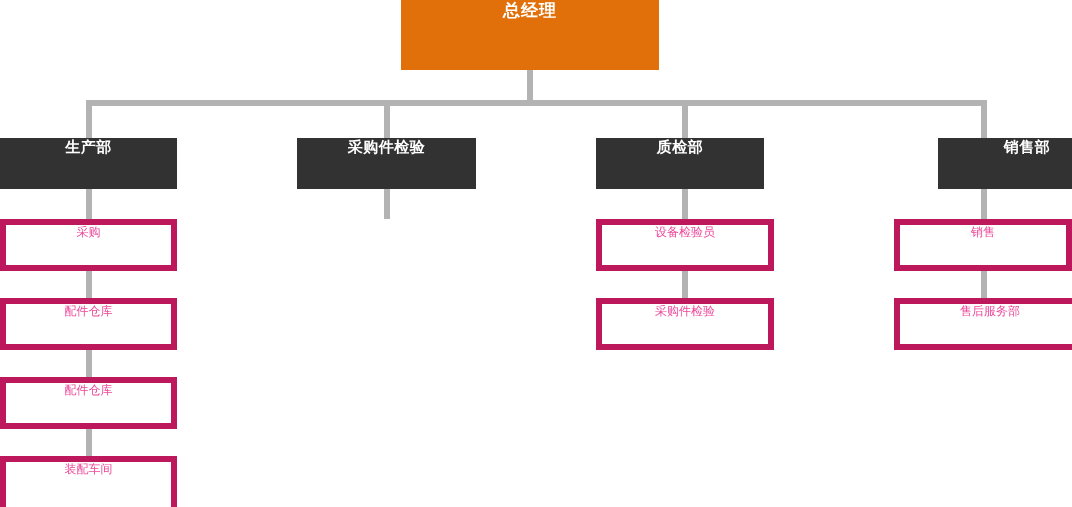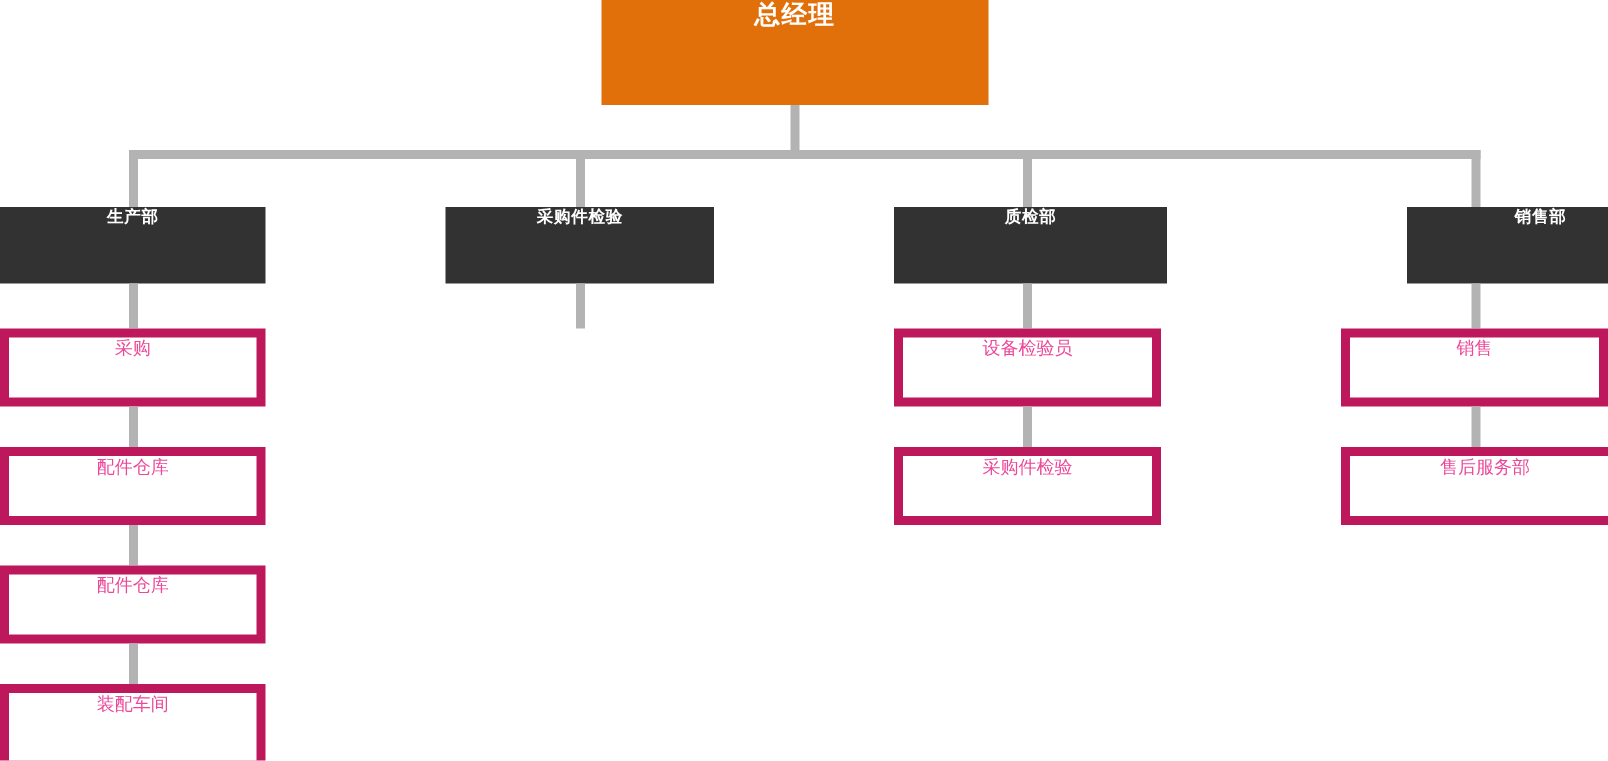--- a/index.html
+++ b/index.html
@@ -44,21 +44,21 @@
     background: #e2700a;
     color: #ffffff;
     font-size: 17px;
     font-weight: bold;
     letter-spacing: 1px;
   }
 
   .node-dept {
     background: #323232;
     color: #ffffff;
-    font-size: 11px;
+    font-size: 15px;
     font-weight: bold;
     letter-spacing: 0.5px;
   }
 
   .node-leaf {
     background: #ffffff;
     border: 6px solid #be185d;
     color: #ec4899;
     font-size: 12px;
     font-weight: normal;
@@ -88,21 +88,21 @@
   <div class="conn conn-v" style="left:981px; top:100px; width:6px; height:38px;"></div>
 
   <div class="node node-dept" style="left:0px; top:138px; width:177px; height:51px;">
     <span class="node-label">生产部</span>
   </div>
 
   <div class="node node-dept" style="left:297px; top:138px; width:179px; height:51px;">
     <span class="node-label">采购件检验</span>
   </div>
 
-  <div class="node node-dept" style="left:596px; top:138px; width:182px; height:51px;">
+  <div class="node node-dept" style="left:596px; top:138px; width:168px; height:51px;">
     <span class="node-label">质检部</span>
   </div>
 
   <div class="node node-dept" style="left:894px; top:138px; width:178px; height:51px;margin-left:44px;">
     <span class="node-label">销售部</span>
   </div>
 
   <div class="conn conn-v" style="left:86px; top:189px; width:6px; height:30px;"></div>
   <div class="node node-leaf" style="left:0px; top:219px; width:177px; height:52px;">
     <span class="node-label">采购</span>

